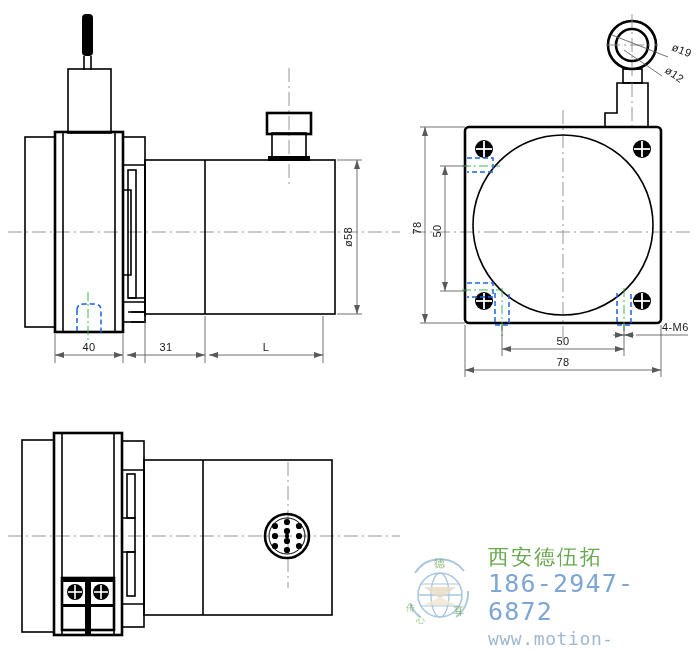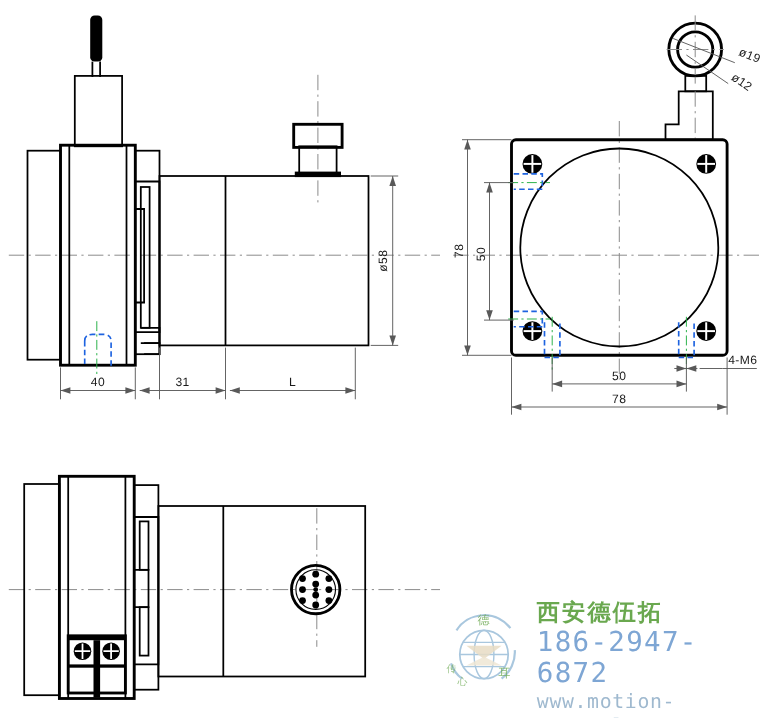--- a/index.html
+++ b/index.html
@@ -54,21 +54,21 @@
   #brand-logo { width: 74px; height: 80px; flex: 0 0 auto; position: relative; }
   #brand-text {
     display: flex;
     flex-direction: column;
     justify-content: center;
     gap: 1px;
     padding-top: 2px;
   }
   .brand-cn {
     font-size: 21px;
-    font-weight: bold;
+    font-weight: normal;
     color: #6aa84f;
     letter-spacing: 2px;
     line-height: 1.15;
     font-family: "DejaVu Sans", sans-serif;
     margin-top: 32px;
   }
   .brand-phone {
     font-size: 25px;
     color: #7ea6d4;
     letter-spacing: 1.2px;

